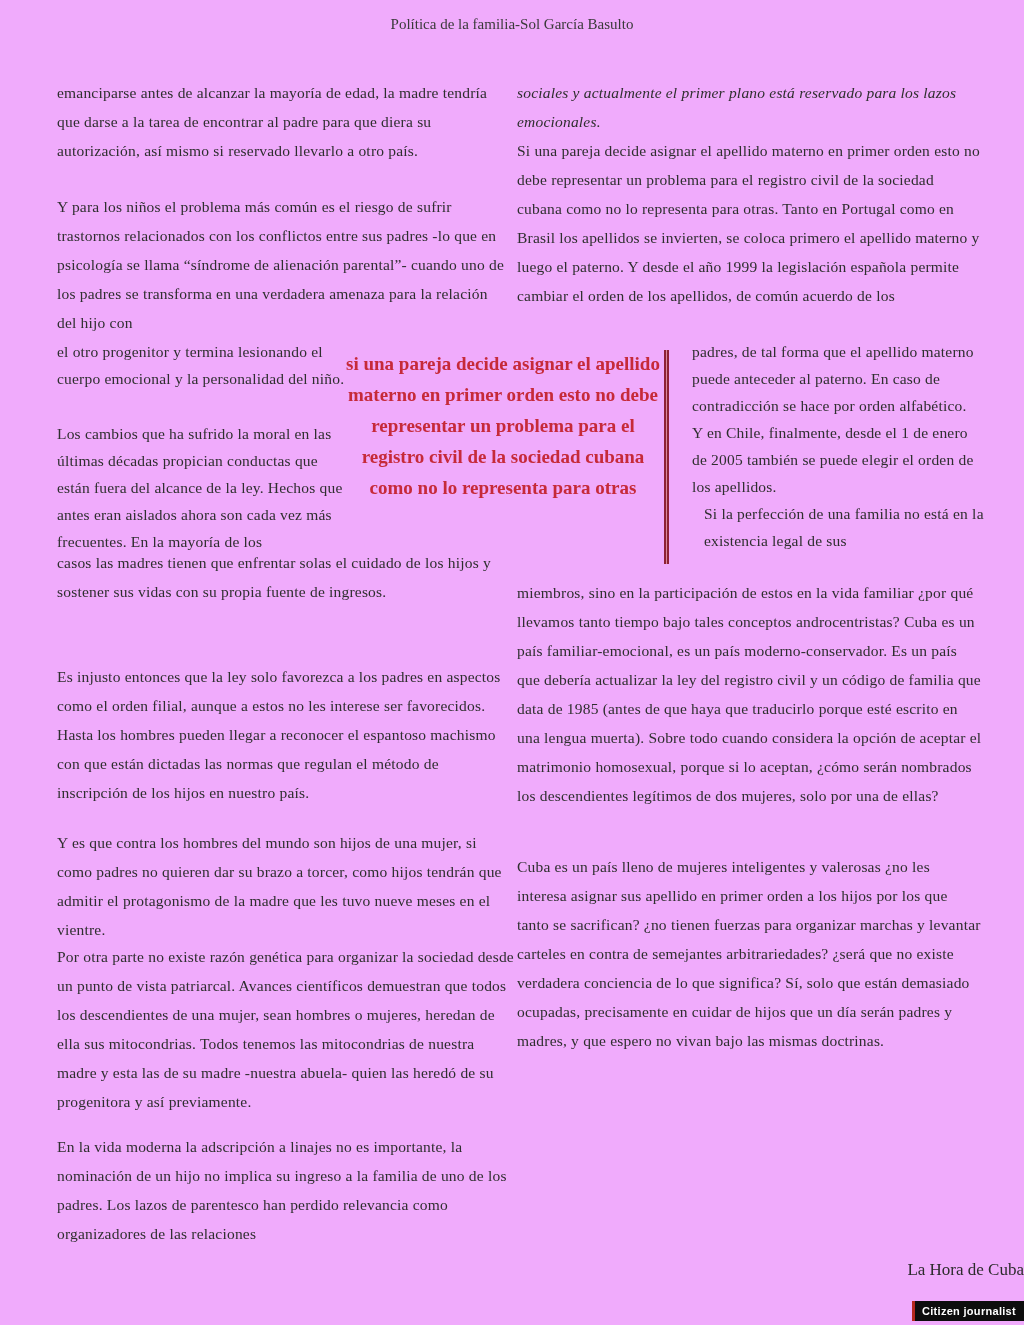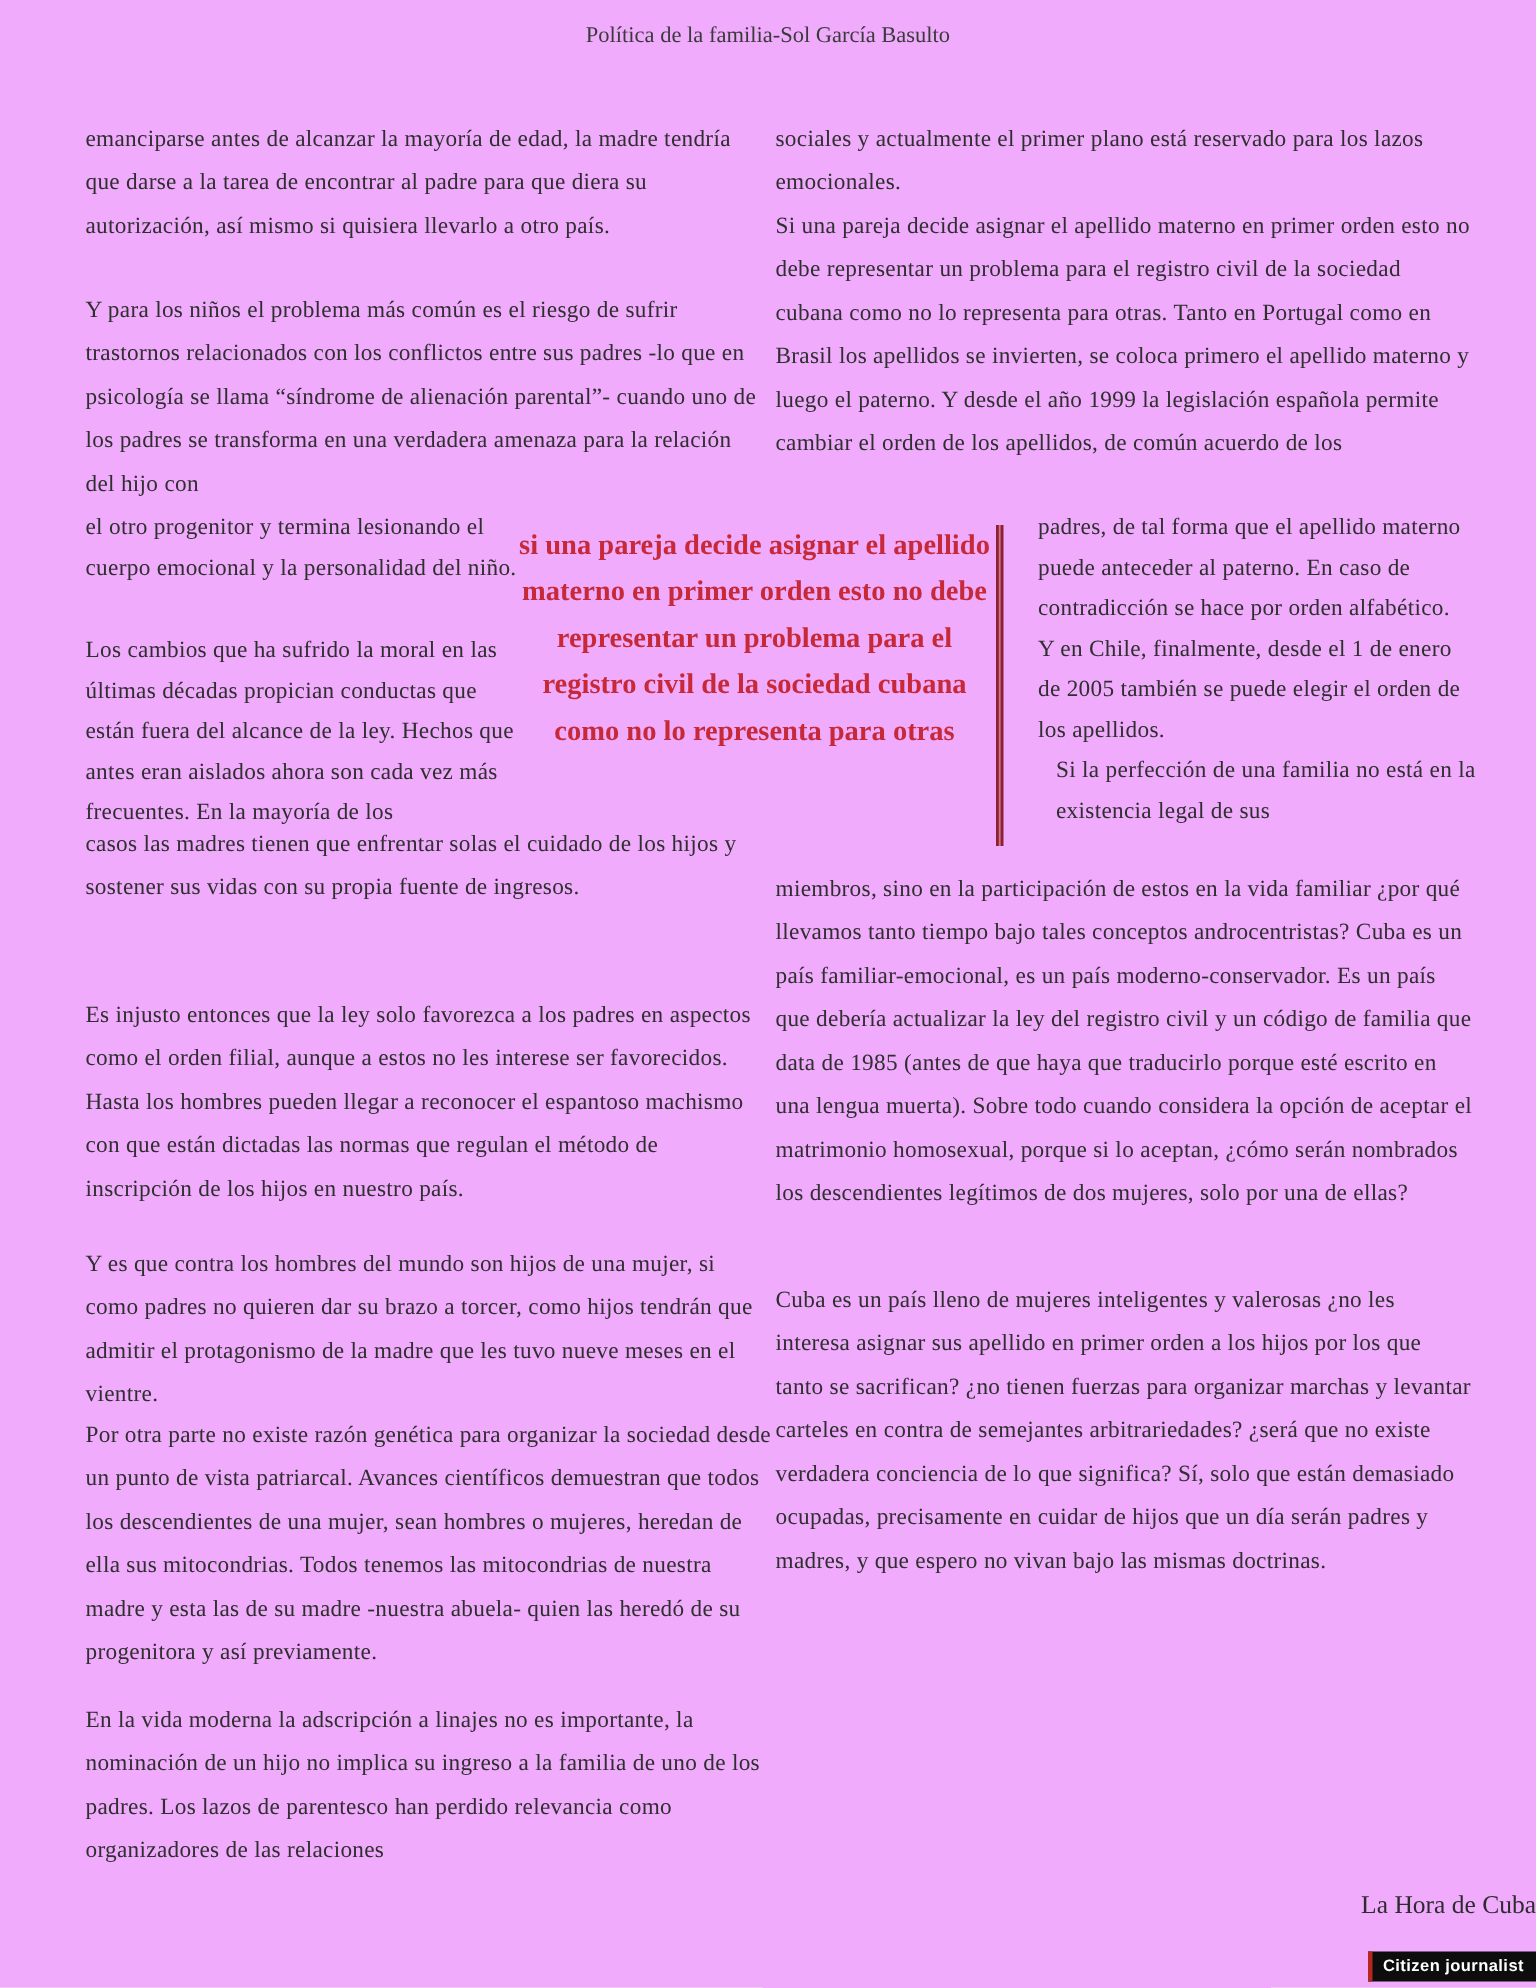--- a/index.html
+++ b/index.html
@@ -79,42 +79,42 @@
     letter-spacing: 0.3px;
   }
 </style>
 </head>
 <body>
 
 <div class="page">
 
   <div class="header-title">Política de la familia-Sol García Basulto</div>
 
-  <div class="blk" style="top:78px; left:57px; width:452px;">emanciparse antes de alcanzar la mayoría de edad, la madre tendría que darse a la tarea de encontrar al padre para que diera su autorización, así mismo si quisiera llevarlo a otro país.</div>
+  <div class="blk" style="top:78px; left:57px; width:452px;">emanciparse antes de alcanzar la mayoría de edad, la madre tendría que darse a la tarea de encontrar al padre para que diera su autorización, así mismo si reservado llevarlo a otro país.</div>
 
   <div class="blk" style="top:192px; left:57px; width:452px;">Y para los niños el problema más común es el riesgo de sufrir trastornos relacionados con los conflictos entre sus padres -lo que en psicología se llama “síndrome de alienación parental”- cuando uno de los padres se transforma en una verdadera amenaza para la relación del hijo con</div>
 
   <div class="blk narrow" style="top:338px; left:57px; width:288px;">el otro progenitor y termina lesionando el cuerpo emocional y la personalidad del niño.</div>
 
   <div class="blk narrow" style="top:420px; left:57px; width:288px;">Los cambios que ha sufrido la moral en las últimas décadas propician conductas que están fuera del alcance de la ley. Hechos que antes eran aislados ahora son cada vez más frecuentes. En la mayoría de los</div>
 
   <div class="blk" style="top:548px; left:57px; width:456px;">casos las madres tienen que enfrentar solas el cuidado de los hijos y sostener sus vidas con su propia fuente de ingresos.</div>
 
   <div class="blk" style="top:662px; left:57px; width:456px;">Es injusto entonces que la ley solo favorezca a los padres en aspectos como el orden filial, aunque a estos no les interese ser favorecidos. Hasta los hombres pueden llegar a reconocer el espantoso machismo con que están dictadas las normas que regulan el método de inscripción de los hijos en nuestro país.</div>
 
   <div class="blk" style="top:828px; left:57px; width:456px;">Y es que contra los hombres del mundo son hijos de una mujer, si como padres no quieren dar su brazo a torcer, como hijos tendrán que admitir el protagonismo de la madre que les tuvo nueve meses en el vientre.</div>
 
   <div class="blk" style="top:942px; left:57px; width:460px;">Por otra parte no existe razón genética para organizar la sociedad desde un punto de vista patriarcal. Avances científicos demuestran que todos los descendientes de una mujer, sean hombres o mujeres, heredan de ella sus mitocondrias. Todos tenemos las mitocondrias de nuestra madre y esta las de su madre -nuestra abuela- quien las heredó de su progenitora y así previamente.</div>
 
   <div class="blk" style="top:1132px; left:57px; width:456px;">En la vida moderna la adscripción a linajes no es importante, la nominación de un hijo no implica su ingreso a la familia de uno de los padres. Los lazos de parentesco han perdido relevancia como organizadores de las relaciones</div>
 
   <div class="pull-quote">si una pareja decide asignar el apellido materno en primer orden esto no debe representar un problema para el registro civil de la sociedad cubana como no lo representa para otras</div>
   <div class="quote-rule"></div>
 
-  <div class="blk" style="top:78px; left:517px; width:462px;">sociales y actualmente el primer plano está reservado para los lazos emocionales.</div>
+  <div class="blk" style="top:78px; left:517px; width:462px;font-style:italic;">sociales y actualmente el primer plano está reservado para los lazos emocionales.</div>
 
   <div class="blk" style="top:136px; left:517px; width:464px;">Si una pareja decide asignar el apellido materno en primer orden esto no debe representar un problema para el registro civil de la sociedad cubana como no lo representa para otras. Tanto en Portugal como en Brasil los apellidos se invierten, se coloca primero el apellido materno y luego el paterno. Y desde el año 1999 la legislación española permite cambiar el orden de los apellidos, de común acuerdo de los</div>
 
   <div class="blk narrow" style="top:338px; left:692px; width:288px;">padres, de tal forma que el apellido materno puede anteceder al paterno. En caso de contradicción se hace por orden alfabético. Y en Chile, finalmente, desde el 1 de enero de 2005 también se puede elegir el orden de los apellidos.</div>
 
   <div class="blk narrow" style="top:500px; left:692px; width:288px;margin-left:12px;">Si la perfección de una familia no está en la existencia legal de sus</div>
 
   <div class="blk" style="top:578px; left:517px; width:466px;">miembros, sino en la participación de estos en la vida familiar ¿por qué llevamos tanto tiempo bajo tales conceptos androcentristas? Cuba es un país familiar-emocional, es un país moderno-conservador. Es un país que debería actualizar la ley del registro civil y un código de familia que data de 1985 (antes de que haya que traducirlo porque esté escrito en una lengua muerta). Sobre todo cuando considera la opción de aceptar el matrimonio homosexual, porque si lo aceptan, ¿cómo serán nombrados los descendientes legítimos de dos mujeres, solo por una de ellas?</div>
 
   <div class="blk" style="top:852px; left:517px; width:466px;">Cuba es un país lleno de mujeres inteligentes y valerosas ¿no les interesa asignar sus apellido en primer orden a los hijos por los que tanto se sacrifican? ¿no tienen fuerzas para organizar marchas y levantar carteles en contra de semejantes arbitrariedades? ¿será que no existe verdadera conciencia de lo que significa? Sí, solo que están demasiado ocupadas, precisamente en cuidar de hijos que un día serán padres y madres, y que espero no vivan bajo las mismas doctrinas.</div>

